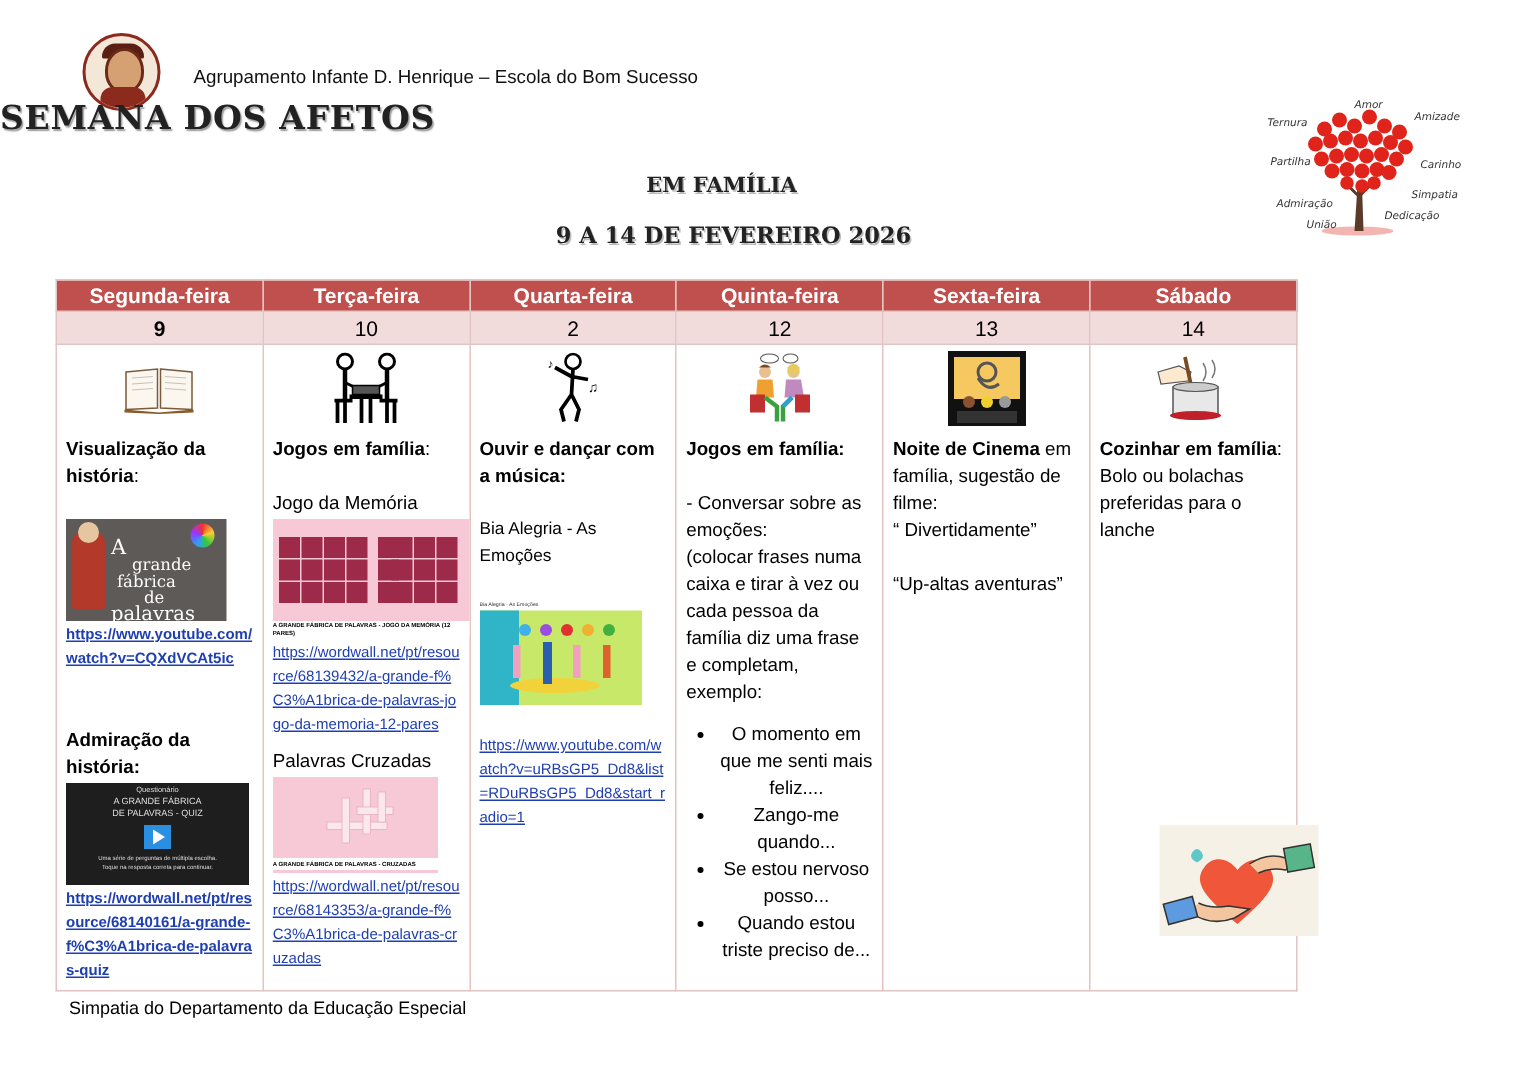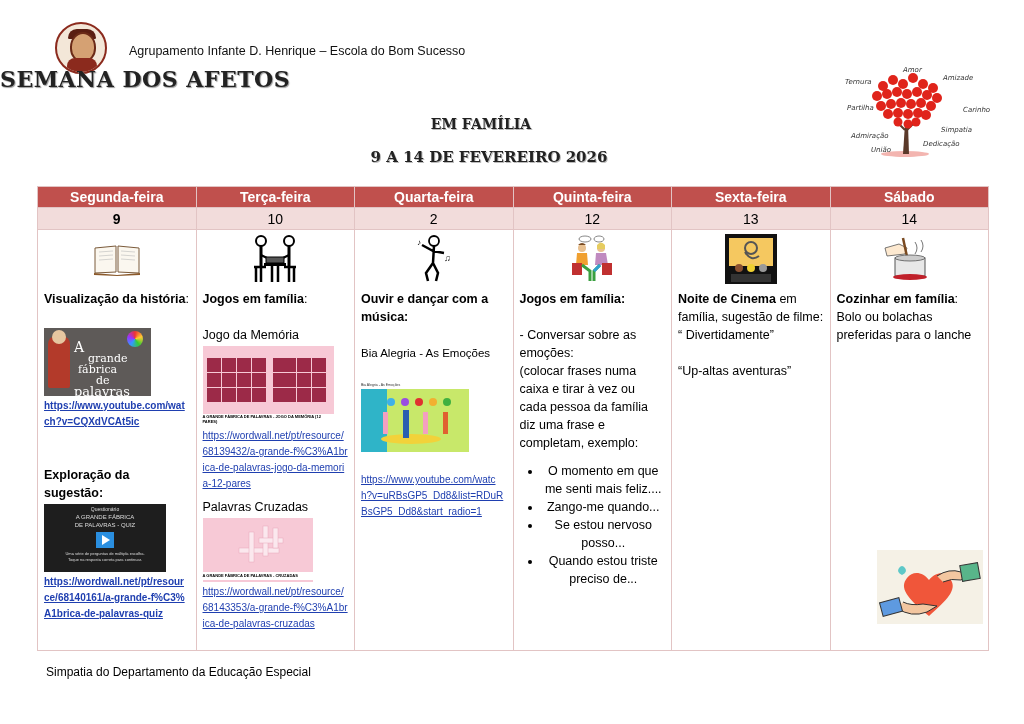--- a/index.html
+++ b/index.html
@@ -9,21 +9,21 @@
   .school-logo .face { position:absolute; left:13px; top:8px; width:22px; height:26px; border-radius:50% 50% 45% 45%; background:#d5a173; border:2px solid #6b2a17; }
   .school-logo .hat { position:absolute; left:11px; top:5px; width:28px; height:10px; border-radius:14px 14px 2px 2px; background:#5a1e12; }
   .school-logo .body { position:absolute; left:10px; top:34px; width:30px; height:18px; background:#8b2a1d; border-radius:8px 8px 0 0; }
   .school-name { left:129px; top:44px; font-size:12.5px; font-family:"Liberation Sans", sans-serif; color:#111; }
   .title { left:0; width:978px; top:66px; text-align:left; font-family:"DejaVu Serif", serif; font-weight:bold; font-size:22px; letter-spacing:0.5px; color:#222; text-shadow:1px 1px 1px #999; }
   .subtitle { left:0; width:962px; top:116px; text-align:center; font-family:"DejaVu Serif", serif; font-weight:bold; font-size:14px; color:#222; text-shadow:1px 1px 0 #bbb; }
   .dates { left:0; width:978px; top:148px; text-align:center; font-family:"DejaVu Serif", serif; font-weight:bold; font-size:15px; color:#222; text-shadow:1px 1px 0 #bbb; }
   .tree { left:843px; top:64px; width:145px; height:96px; }
   .tree-word { position:absolute; font-size:7px; font-style:italic; font-weight:normal; color:#333; font-family:"DejaVu Sans", sans-serif; }
 
-  table.sched { position:absolute; left:37px; top:186px; width:952px; border-collapse:collapse; table-layout:fixed; }
+  table.sched { position:absolute; left:37px; top:186px; width:828px; border-collapse:collapse; table-layout:fixed; }
   table.sched td, table.sched th { border:1px solid #e2c4c4; padding:0; }
   .day-head { background:#c0504d; color:#fff; font-weight:bold; font-size:14px; height:20px; text-align:center; font-family:"Liberation Sans", sans-serif; }
   .day-num { background:#f2dcdb; font-size:14px; height:21px; text-align:center; }
   .day-num.bold { font-weight:bold; }
   .cell { vertical-align:top; height:412px; font-size:12.5px; line-height:18px; padding:4px 6px !important; }
   .pic { height:50px; display:flex; justify-content:center; align-items:center; margin-bottom:6px; }
   .b { font-weight:bold; }
   a.lnk { color:#1f3fb0; text-decoration:underline; word-break:break-all; font-size:10px; line-height:16px; display:block; }
   a.lnk.b { font-weight:bold; }
   .thumb { display:block; margin:2px 0; }
@@ -76,21 +76,21 @@
         <circle cx="75" cy="49" r="5"></circle>
         <circle cx="83" cy="51" r="5"></circle>
       <circle cx="55" cy="58" r="4.5"></circle>
         <circle cx="65" cy="60" r="4.5"></circle>
         <circle cx="73" cy="58" r="4.5"></circle>
     </g>
   </svg>
   <span class="tree-word" style="left:60px;top:2px;">Amor</span>
   <span class="tree-word" style="left:100px;top:10px;">Amizade</span>
   <span class="tree-word" style="left:2px;top:14px;text-align:center;">Ternura</span>
-  <span class="tree-word" style="left:120px;top:42px;">Carinho</span>
+  <span class="tree-word" style="left:104px;top:42px;">Carinho</span>
   <span class="tree-word" style="left:4px;top:40px;">Partilha</span>
   <span class="tree-word" style="left:98px;top:62px;">Simpatia</span>
   <span class="tree-word" style="left:8px;top:68px;">Admiração</span>
   <span class="tree-word" style="left:80px;top:76px;">Dedicação</span>
   <span class="tree-word" style="left:28px;top:82px;">União</span>
 </div>
 
 <table class="sched">
   <tbody>
       <tr>
@@ -137,21 +137,21 @@
           <div style="font-size:14px;">A</div>
           <div style="margin-left:14px;">grande</div>
           <div style="margin-left:4px;">fábrica</div>
           <div style="margin-left:22px;">de</div>
           <div style="font-size:13px;">palavras</div>
         </div>
       </div>
       <a class="lnk b" href="#">https://www.youtube.com/watch?v=CQXdVCAt5ic</a>
       <div class="gap"></div>
           <div class="gap"></div>
-      <div class="b">Exploração da sugestão:</div>
+      <div class="b">Admiração da história:</div>
       <div class="thumb" style="width:122px;height:68px;background:#1e1e1e;position:relative;color:#ddd;text-align:center;">
         <div style="font-size:5px;line-height:7px;padding-top:2px;">Questionário</div>
         <div style="font-size:6px;line-height:8px;">A GRANDE FÁBRICA</div>
         <div style="font-size:6px;line-height:8px;">DE PALAVRAS - QUIZ</div>
         <div style="margin:3px auto 0;width:18px;height:16px;background:#2a8fe0;position:relative;">
           <div style="position:absolute;left:6px;top:3px;border-left:8px solid #fff;border-top:5px solid transparent;border-bottom:5px solid transparent;"></div>
         </div>
         <div style="font-size:4px;line-height:6px;margin-top:3px;">Uma série de perguntas de múltipla escolha.</div>
         <div style="font-size:4px;line-height:6px;">Toque na resposta correta para continuar.</div>
       </div>

